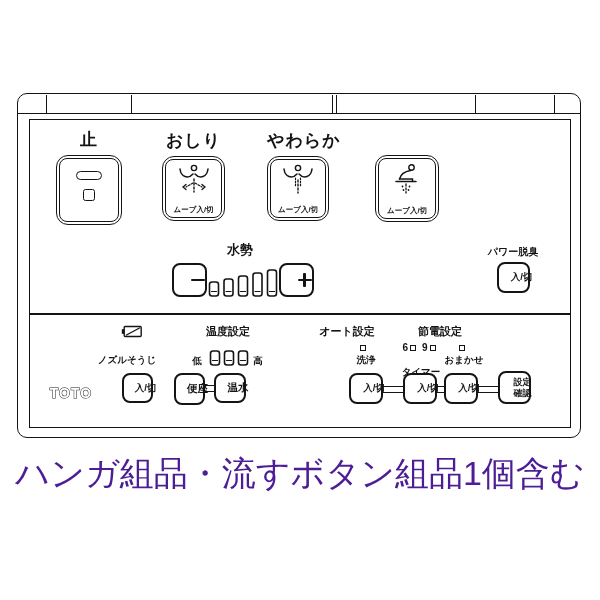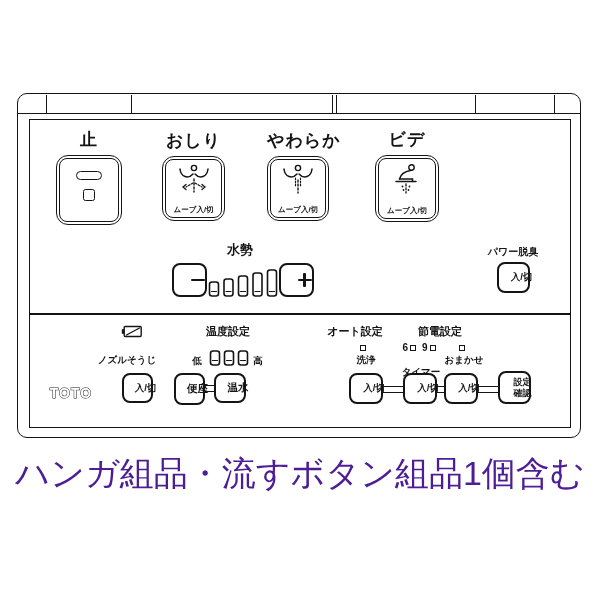--- a/index.html
+++ b/index.html
@@ -100,21 +100,20 @@
         <circle class="ln" cx="18" cy="5" r="2.6" stroke-width="1.4"></circle>
         <path class="ln" d="M4,6 C5,14 12,16.5 17,11" stroke-width="1.5"></path>
         <path class="ln" d="M32,6 C31,14 24,16.5 19,11" stroke-width="1.5"></path>
         <path class="ln" d="M15.5,15 V23" stroke-width="1.2" stroke-dasharray="1.5,1.6"></path>
         <path class="ln" d="M20.5,15 V23" stroke-width="1.2" stroke-dasharray="1.5,1.6"></path>
         <path class="ln" d="M18,17 V30" stroke-width="1.4" stroke-dasharray="2,2"></path>
       </svg>
       <span class="move-lbl">ムーブ入/切</span>
     </div>
 
-    <div class="lbl lbl-big" style="left:357px; top:34px; width:64px;">ビデ</div>
     <div class="btn btn-lg spray-btn" style="left:357px; top:61px; width:64px; height:67px;">
       <svg width="36" height="36" viewBox="0 0 36 36">
         <circle class="ln" cx="22.5" cy="5.5" r="2.7" stroke-width="1.4"></circle>
         <path class="ln" d="M21.5,8.5 C15,9.5 11.5,13 10.5,17" stroke-width="1.5"></path>
         <path class="ln" d="M10.5,17 L23.5,17 L23.5,19.5" stroke-width="1.5"></path>
         <path class="ln" d="M7,19.5 H27" stroke-width="1.5"></path>
         <path class="ln" d="M17,22 V31" stroke-width="1.3" stroke-dasharray="2,1.8"></path>
         <circle cx="13.5" cy="24.5" r="0.9" fill="#141414"></circle>
         <circle cx="20.5" cy="24.5" r="0.9" fill="#141414"></circle>
         <circle cx="14.5" cy="28" r="0.9" fill="#141414"></circle>
@@ -170,21 +169,21 @@
 
     <div class="btn btn-sm" style="left:104px; top:279px; width:31px; height:30px;">入/切</div>
     <div class="btn btn-sm" style="left:156px; top:279px; width:31px; height:32px; font-size:10.5px;">便座</div>
     <div class="connector" style="left:187px; top:291px; width:9px;"></div>
     <div class="btn btn-sm" style="left:196px; top:279px; width:32px; height:30px; font-size:10.5px;">温水</div>
 
     <svg style="position:absolute; left:29px; top:291px;" width="48" height="17" viewBox="0 0 48 17">
       <text x="24" y="13" text-anchor="middle" font-family="Liberation Sans, sans-serif" font-weight="bold" font-size="14" letter-spacing="1" fill="#ffffff" stroke="#141414" stroke-width="1" paint-order="stroke">TOTO</text>
     </svg>
 
-    <div class="lbl lbl-med" style="left:304px; top:230px; width:66px;">オート設定</div>
+    <div class="lbl lbl-med" style="left:296px; top:230px; width:66px;">オート設定</div>
     <div class="lbl lbl-med" style="left:390px; top:230px; width:64px;">節電設定</div>
 
     <div class="ind-sq-abs" style="left:342px; top:251px;"></div>
     <div class="hours">
       <span>6</span>
       <span class="ind-sq"></span>
       <span>9</span>
       <span class="ind-sq"></span>
     </div>
     <div class="ind-sq-abs" style="left:441px; top:251px;"></div>

